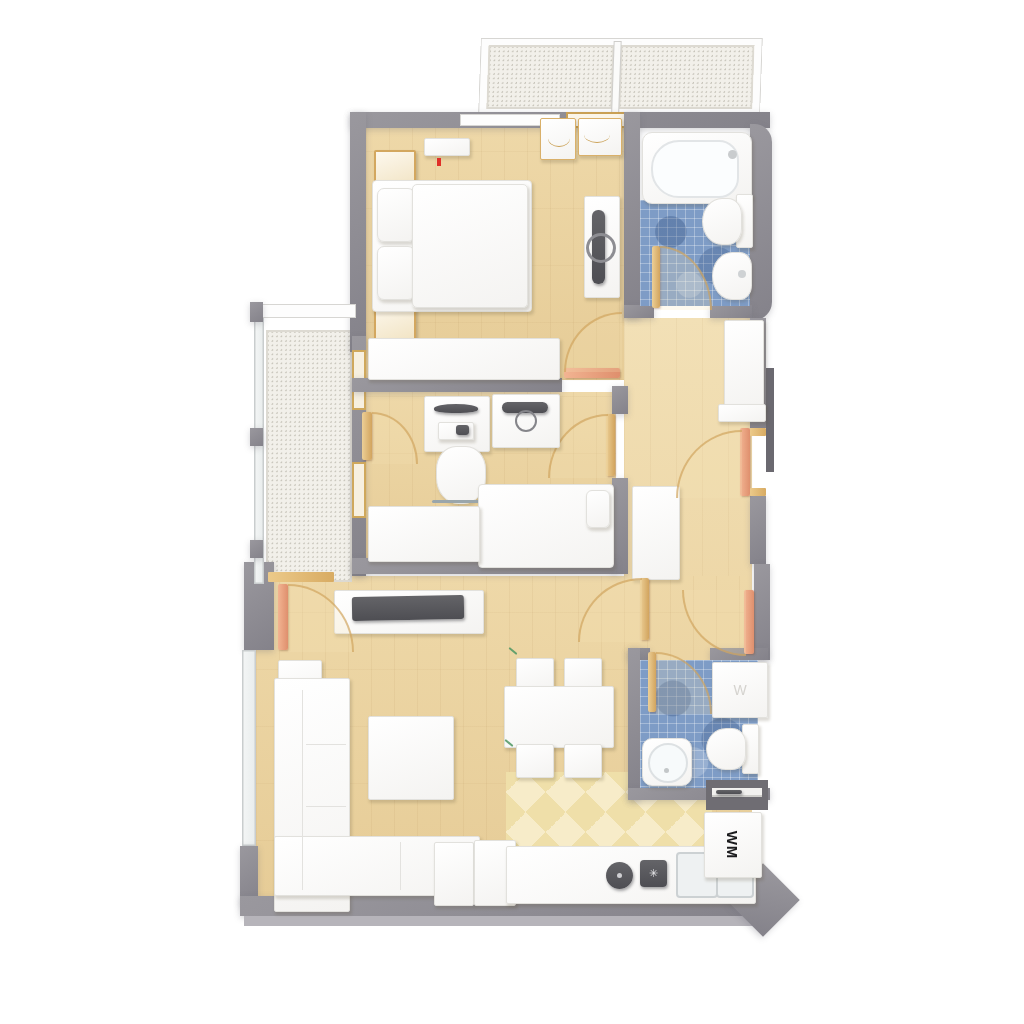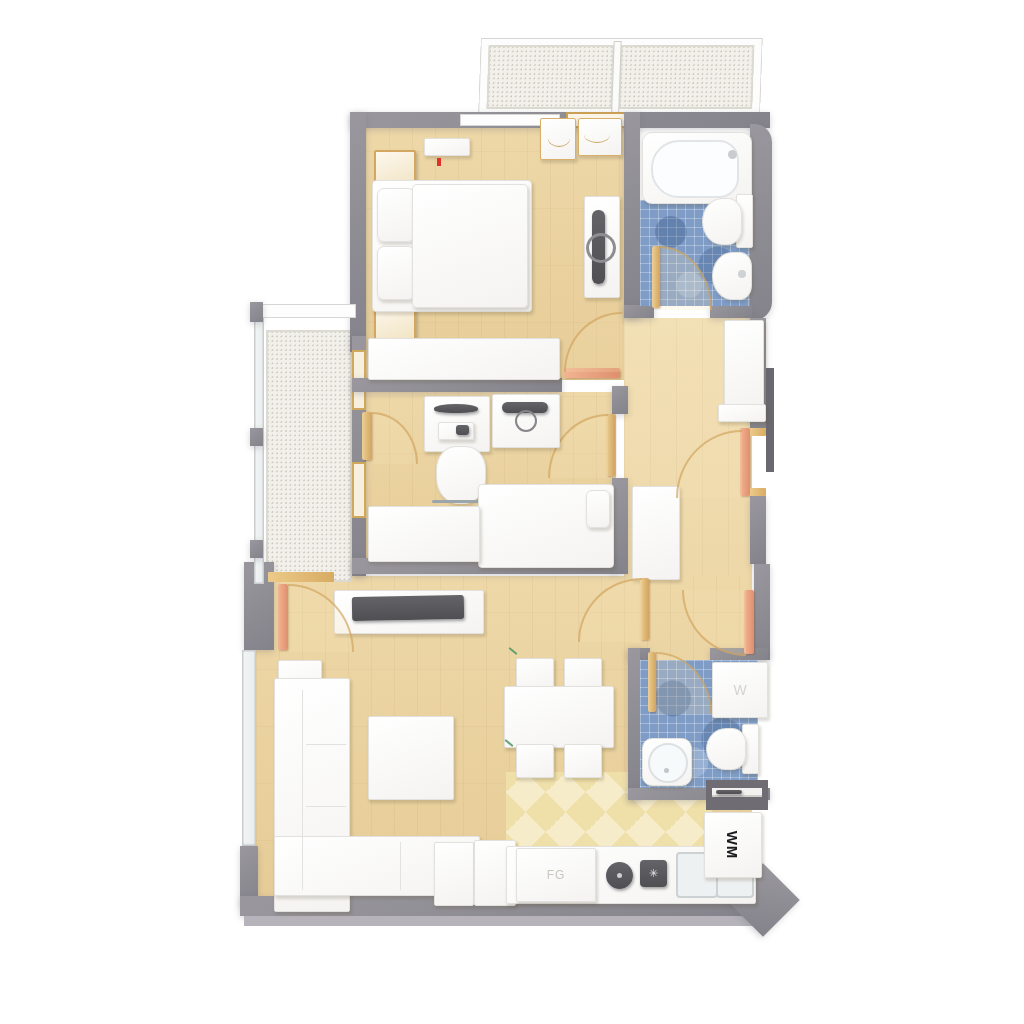--- a/index.html
+++ b/index.html
@@ -195,23 +195,20 @@
     <div class="abs greentick" style="left:508px;top:650px;width:10px;height:2px;"></div>
     <div class="abs greentick" style="left:504px;top:742px;width:10px;height:2px;"></div>
     <div class="abs leaf" style="left:278px;top:584px;width:10px;height:66px;"></div>
     <div class="abs arc" style="left:288px;top:584px;width:64px;height:66px;border-top-width:2px;border-right-width:2px;border-top-right-radius:100%;"></div>
   </div>
 
   <div class="layer">
     <div class="abs furn" style="left:434px;top:842px;width:38px;height:62px;"></div>
     <div class="abs furn" style="left:474px;top:840px;width:40px;height:64px;"></div>
     <div class="abs furn" style="left:506px;top:846px;width:248px;height:56px;"></div>
-    <div class="abs furn" style="left:516px;top:848px;width:78px;height:52px;">
-      <span class="lbl" style="color:#c9c6bf;font-size:12px;letter-spacing:1px;">FG</span>
-    </div>
     <div class="abs dark" style="left:606px;top:862px;width:27px;height:27px;border-radius:50%;"></div>
     <div class="abs" style="left:617px;top:873px;width:5px;height:5px;background:#cfcfd2;border-radius:50%;"></div>
     <div class="abs dark" style="left:640px;top:860px;width:27px;height:27px;border-radius:4px;">
       <span class="lbl" style="color:#e8e8ea;font-size:11px;">✳</span>
     </div>
     <div class="abs" style="left:676px;top:852px;width:38px;height:42px;background:#eef1f2;border:2px solid #ccd1d3;border-radius:4px;"></div>
     <div class="abs" style="left:716px;top:852px;width:34px;height:42px;background:#eef1f2;border:2px solid #ccd1d3;border-radius:4px;"></div>
     <div class="abs" style="left:708px;top:846px;width:12px;height:4px;background:#c3c7c9;border-radius:2px;"></div>
     <div class="abs" style="left:706px;top:780px;width:62px;height:30px;background:#6f6d73;"></div>
     <div class="abs" style="left:712px;top:788px;width:50px;height:9px;background:#f2f1ef;box-shadow:inset 0 -2px 0 #cfcecb;"></div>

